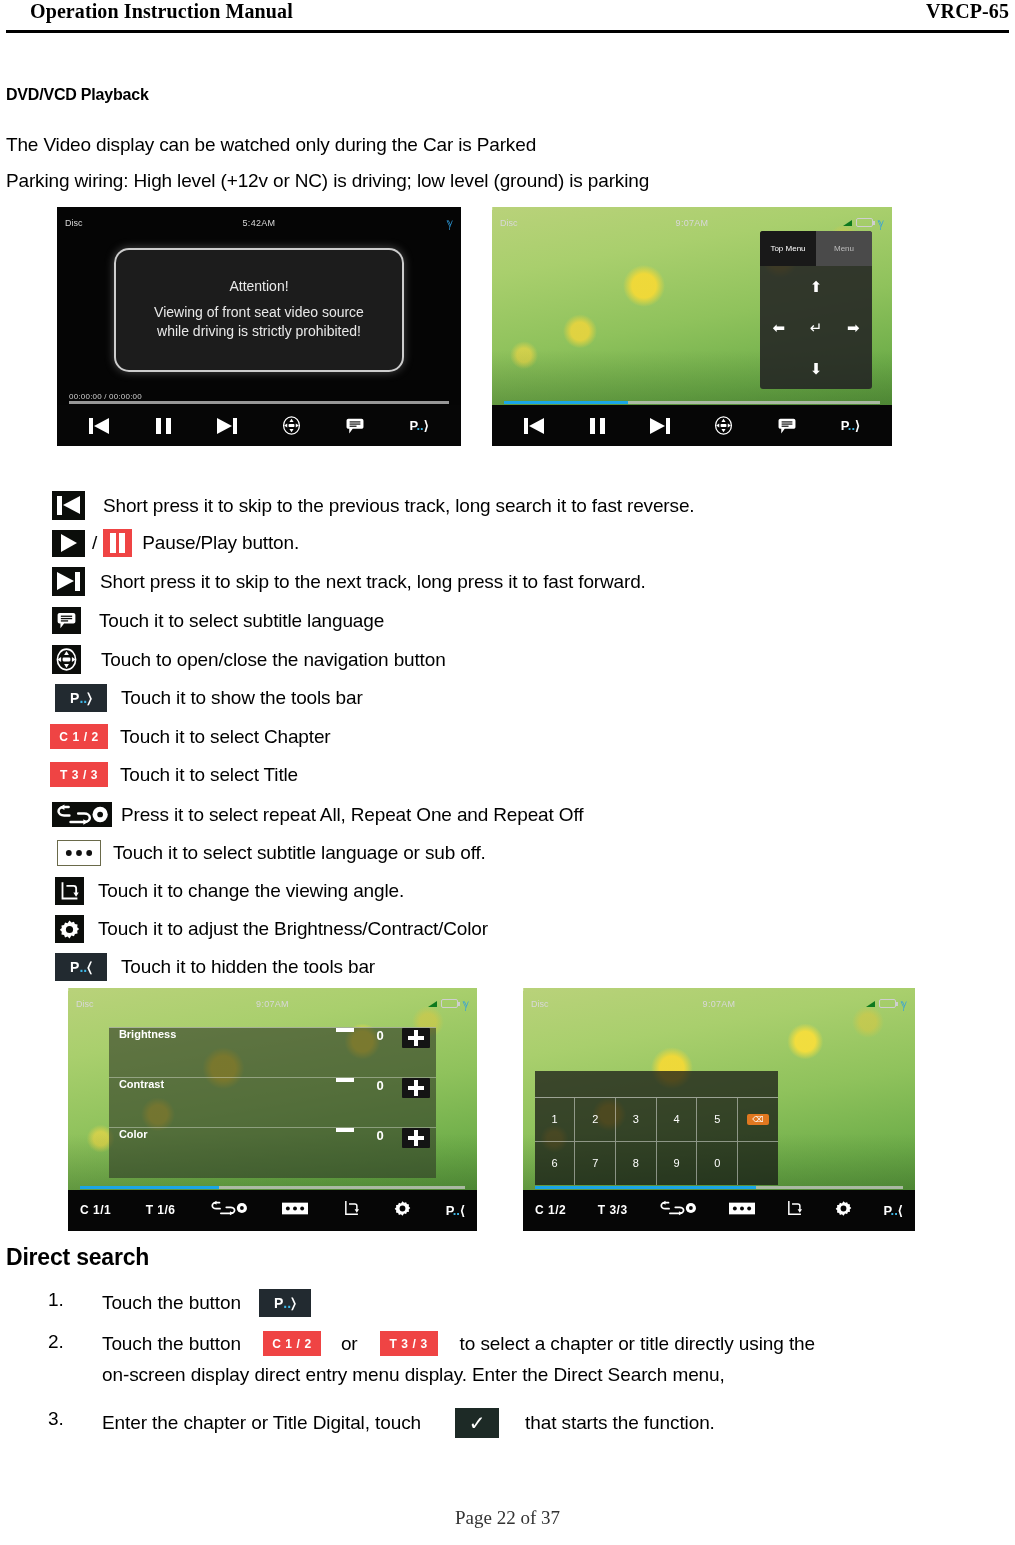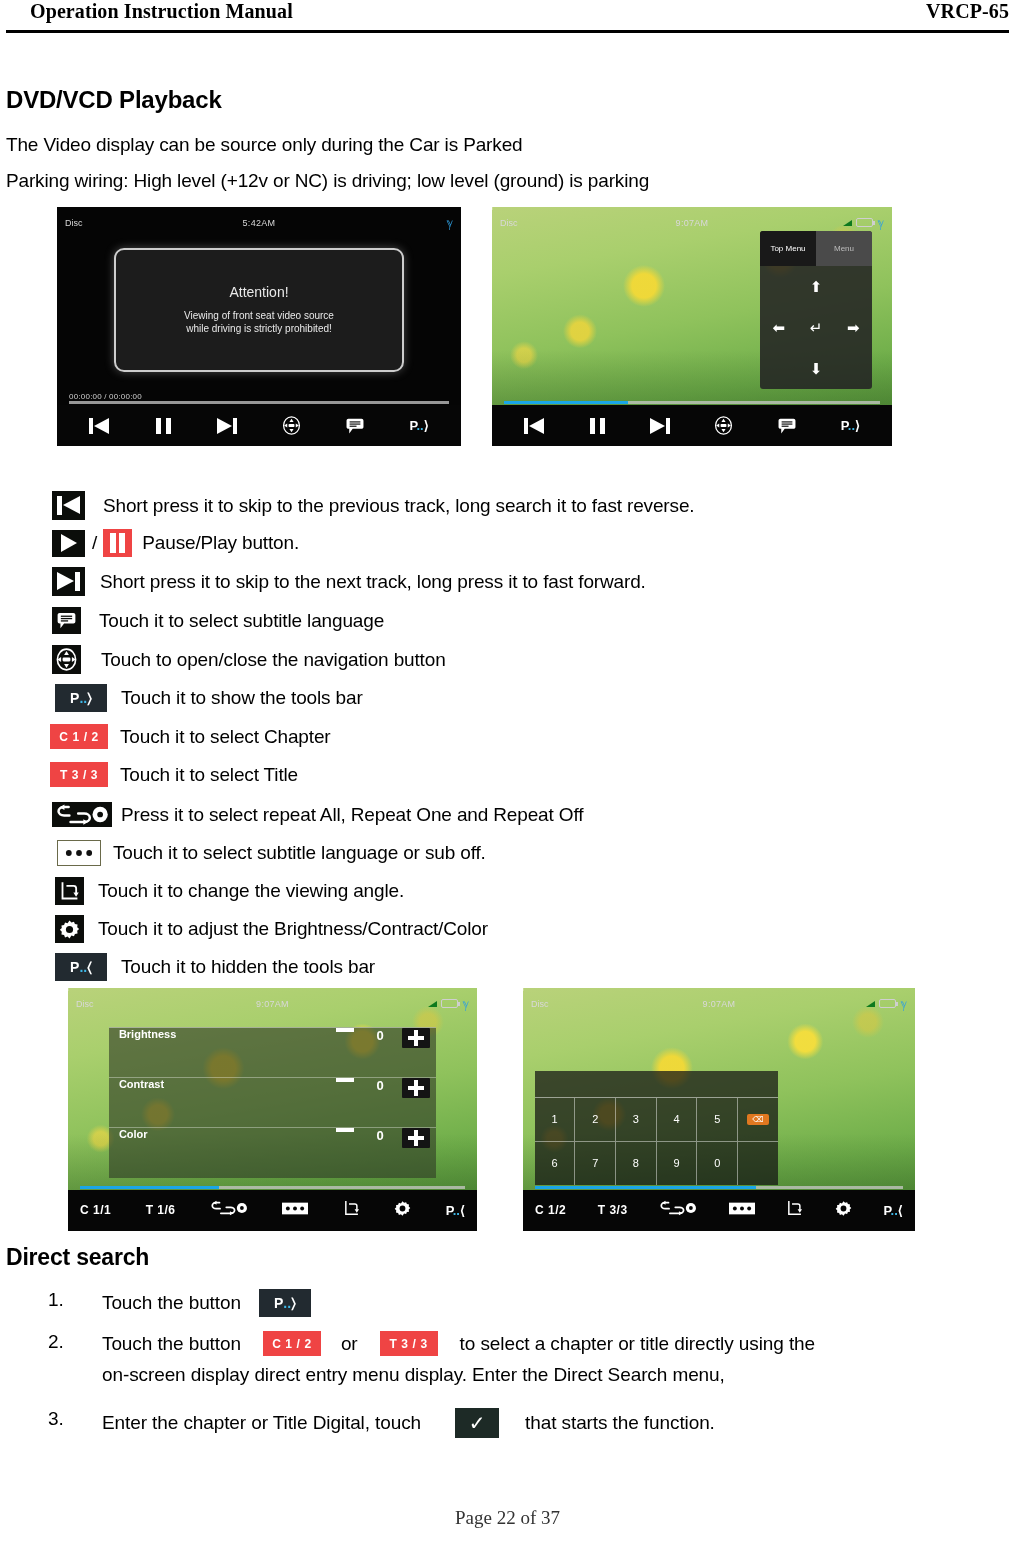--- a/index.html
+++ b/index.html
@@ -24,21 +24,21 @@
   .page-header .hdr-left{ white-space:nowrap;margin-left:22px; }
   .page-header .hdr-right{ white-space:nowrap; }
   .header-rule{
     position:absolute; left:6px; top:30px; width:1003px; height:3px;
     background:#000;
   }
 
   
   .section-title{
     position:absolute; left:6px;
-    font-size:24px; font-weight:bold; letter-spacing:-.2px;
+    font-size:16px; font-weight:bold; letter-spacing:-.2px;
   }
   #sec-dvd{ top:86px; }
   #sec-direct{ top:1244px; font-size:23px; }
 
   .body-line{
     position:absolute; left:6px;
     font-size:19px; letter-spacing:-.15px; white-space:nowrap;
   }
   #line-video{ top:134px; }
   #line-parking{ top:170px; }
@@ -125,28 +125,28 @@
   .g-navpad{ width:19px; height:19px; position:relative; }
   .g-sub{ width:20px; height:16px; position:relative; }
   .g-pfwd, .g-pback{ color:#fff; font-size:13px; font-weight:bold; letter-spacing:0; white-space:nowrap; }
   .g-pfwd .dots, .g-pback .dots{ color:#3fb7e6; }
 
   
   .attention-box{
     position:absolute; left:14%; top:17%; width:72%; height:52%;
     background:rgba(30,30,30,.92);
     border:2px solid rgba(225,225,225,.9);
-    border-radius:10px;
+    border-radius:15px;
     box-shadow:0 0 10px rgba(200,200,200,.35);
     color:#e9e9e9; text-align:center;
     display:flex; flex-direction:column; align-items:center; justify-content:center;
     gap:9px;
   }
   .attention-box .att-title{ font-size:14px; }
-  .attention-box .att-msg{ font-size:10px; line-height:1.35; }
+  .attention-box .att-msg{ font-size:14px; line-height:1.35; }
 
   .navpad-panel{
     position:absolute; right:5%; top:10%; width:28%; height:66%;
     background:rgba(35,35,35,.88);
     border-radius:3px; overflow:hidden;
     display:flex; flex-direction:column;
   }
   .navpad-tabs{ display:flex; height:22%; }
   .navpad-tabs div{
     flex:1; display:flex; align-items:center; justify-content:center;
@@ -280,21 +280,21 @@
 </head>
 <body>
 
 <div class="page-header">
   <div class="hdr-left">Operation Instruction Manual</div>
   <div class="hdr-right">VRCP-65</div>
 </div>
 <div class="header-rule"></div>
 
 <div class="section-title" id="sec-dvd">DVD/VCD Playback</div>
-<div class="body-line" id="line-video">The Video display can be source only during the Car is Parked</div>
+<div class="body-line" id="line-video">The Video display can be watched only during the Car is Parked</div>
 <div class="body-line" id="line-parking">Parking wiring: High level (+12v or NC) is driving; low level (ground) is parking</div>
 
 <div class="shot" style="left:57px; top:207px; width:404px; height:239px;">
   <div class="darkbg"></div>
 
   <div class="statusbar">
     <div class="sb-src">Disc</div>
     <div class="sb-time">5:42AM</div>
     <div class="sb-icons">
       <span class="bt-glyph">ℽ</span>

